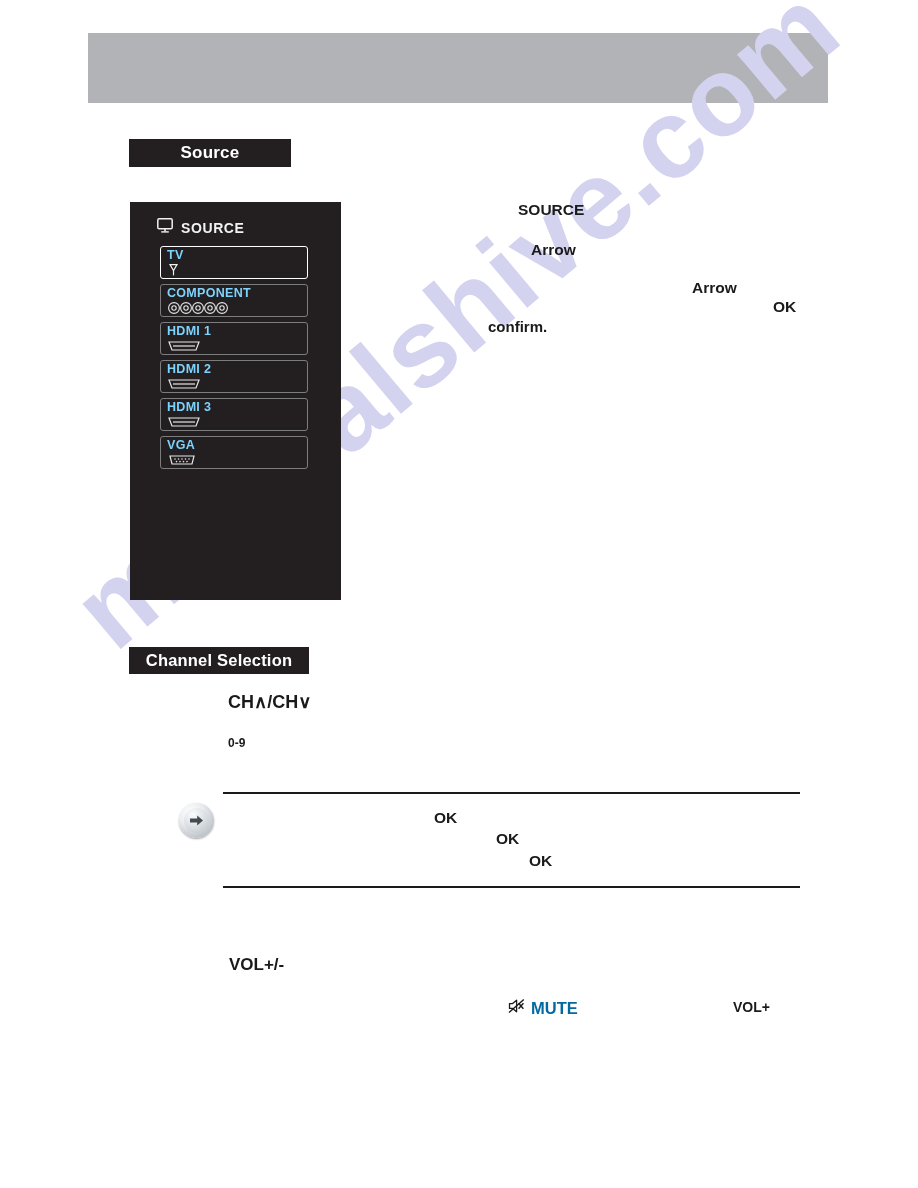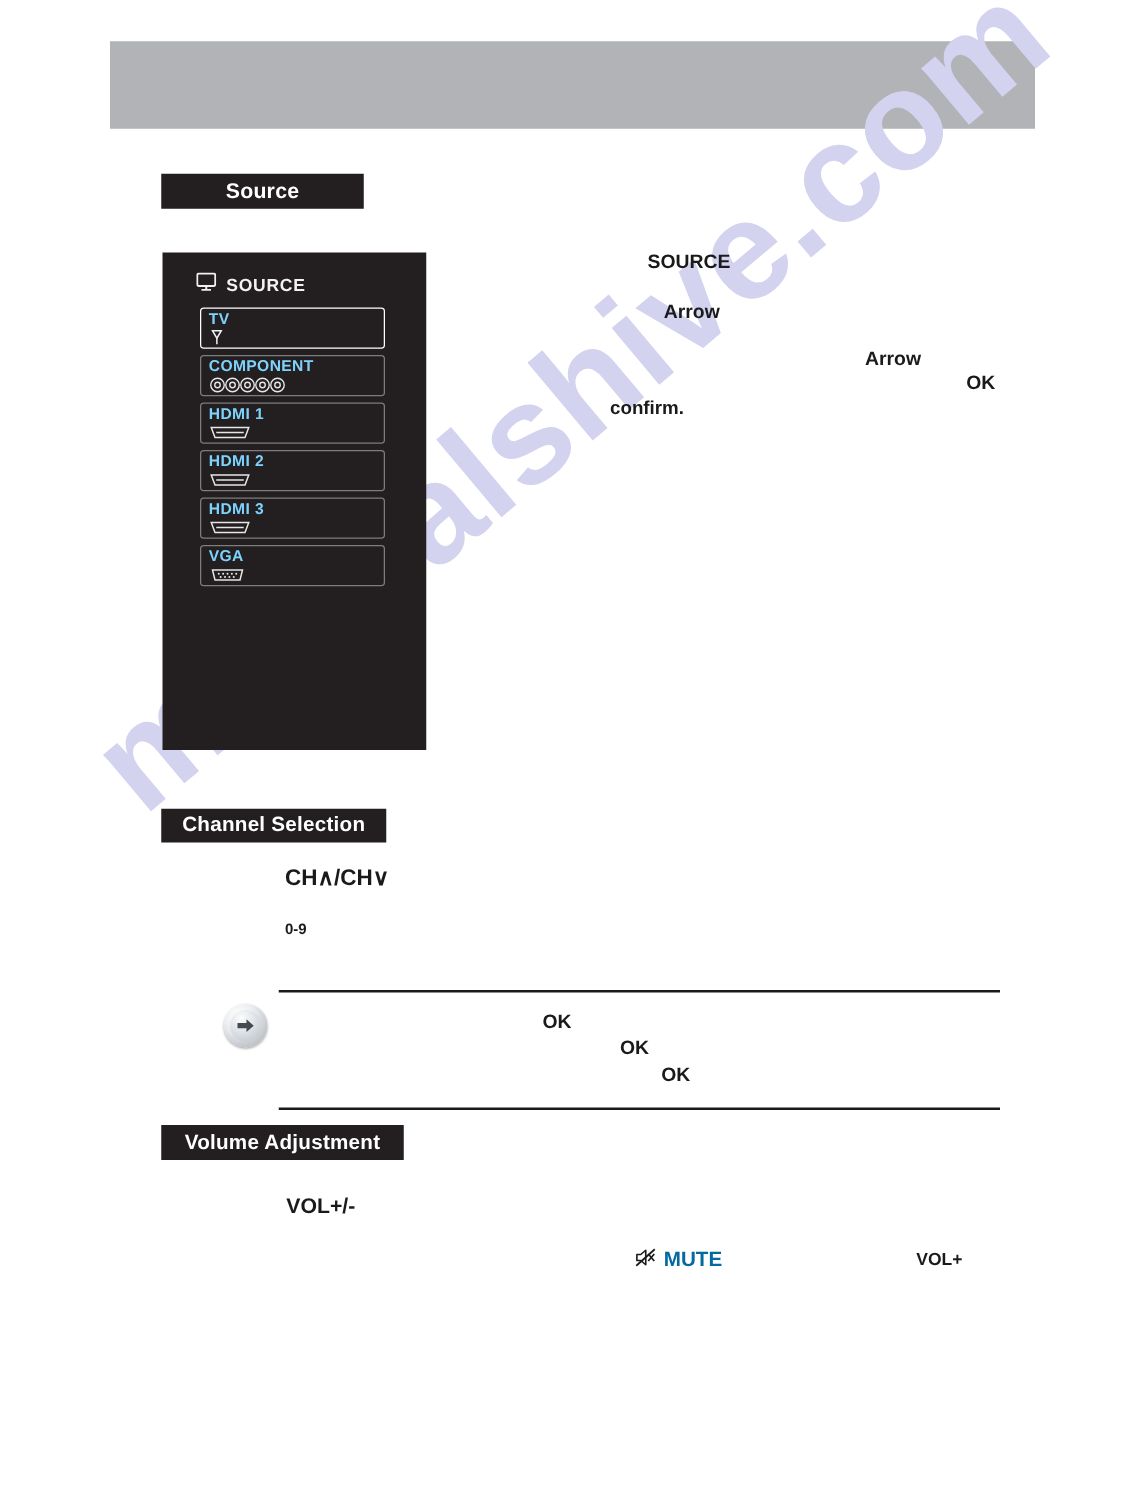--- a/index.html
+++ b/index.html
@@ -287,21 +287,20 @@
     <span class="inner">
       <svg width="15" height="13" viewBox="0 0 15 13">
         <path d="M1 4.4 H8.2 V1.4 L14 6.5 L8.2 11.6 V8.6 H1 Z" fill="#434a50"></path>
       </svg>
     </span>
   </div>
   <div class="frag b" style="left:434px; top:809px; font-size:15.5px;">OK</div>
   <div class="frag b" style="left:496px; top:830px; font-size:15.5px;">OK</div>
   <div class="frag b" style="left:529px; top:852px; font-size:15.5px;">OK</div>
 
-  <div class="section-bar" id="bar-volume">Volume Adjustment</div>
 
   <div class="frag b" style="left:229px; top:955px; font-size:17px;">VOL+/-</div>
 
   <div style="position:absolute; left:508px; top:998px; display:flex; align-items:center; gap:6px;">
     <span>
       <svg width="17" height="16" viewBox="0 0 17 16">
         <path d="M1.5 5.6 H4.6 L8.6 2.2 V13.8 L4.6 10.4 H1.5 Z" fill="none" stroke="#1a1a1a" stroke-width="1.3" stroke-linejoin="round"></path>
         <line x1="10.6" y1="5.2" x2="15.4" y2="10.8" stroke="#1a1a1a" stroke-width="1.4"></line>
         <line x1="15.4" y1="5.2" x2="10.6" y2="10.8" stroke="#1a1a1a" stroke-width="1.4"></line>
         <line x1="1.0" y1="14.6" x2="15.8" y2="1.4" stroke="#1a1a1a" stroke-width="1.4"></line>

